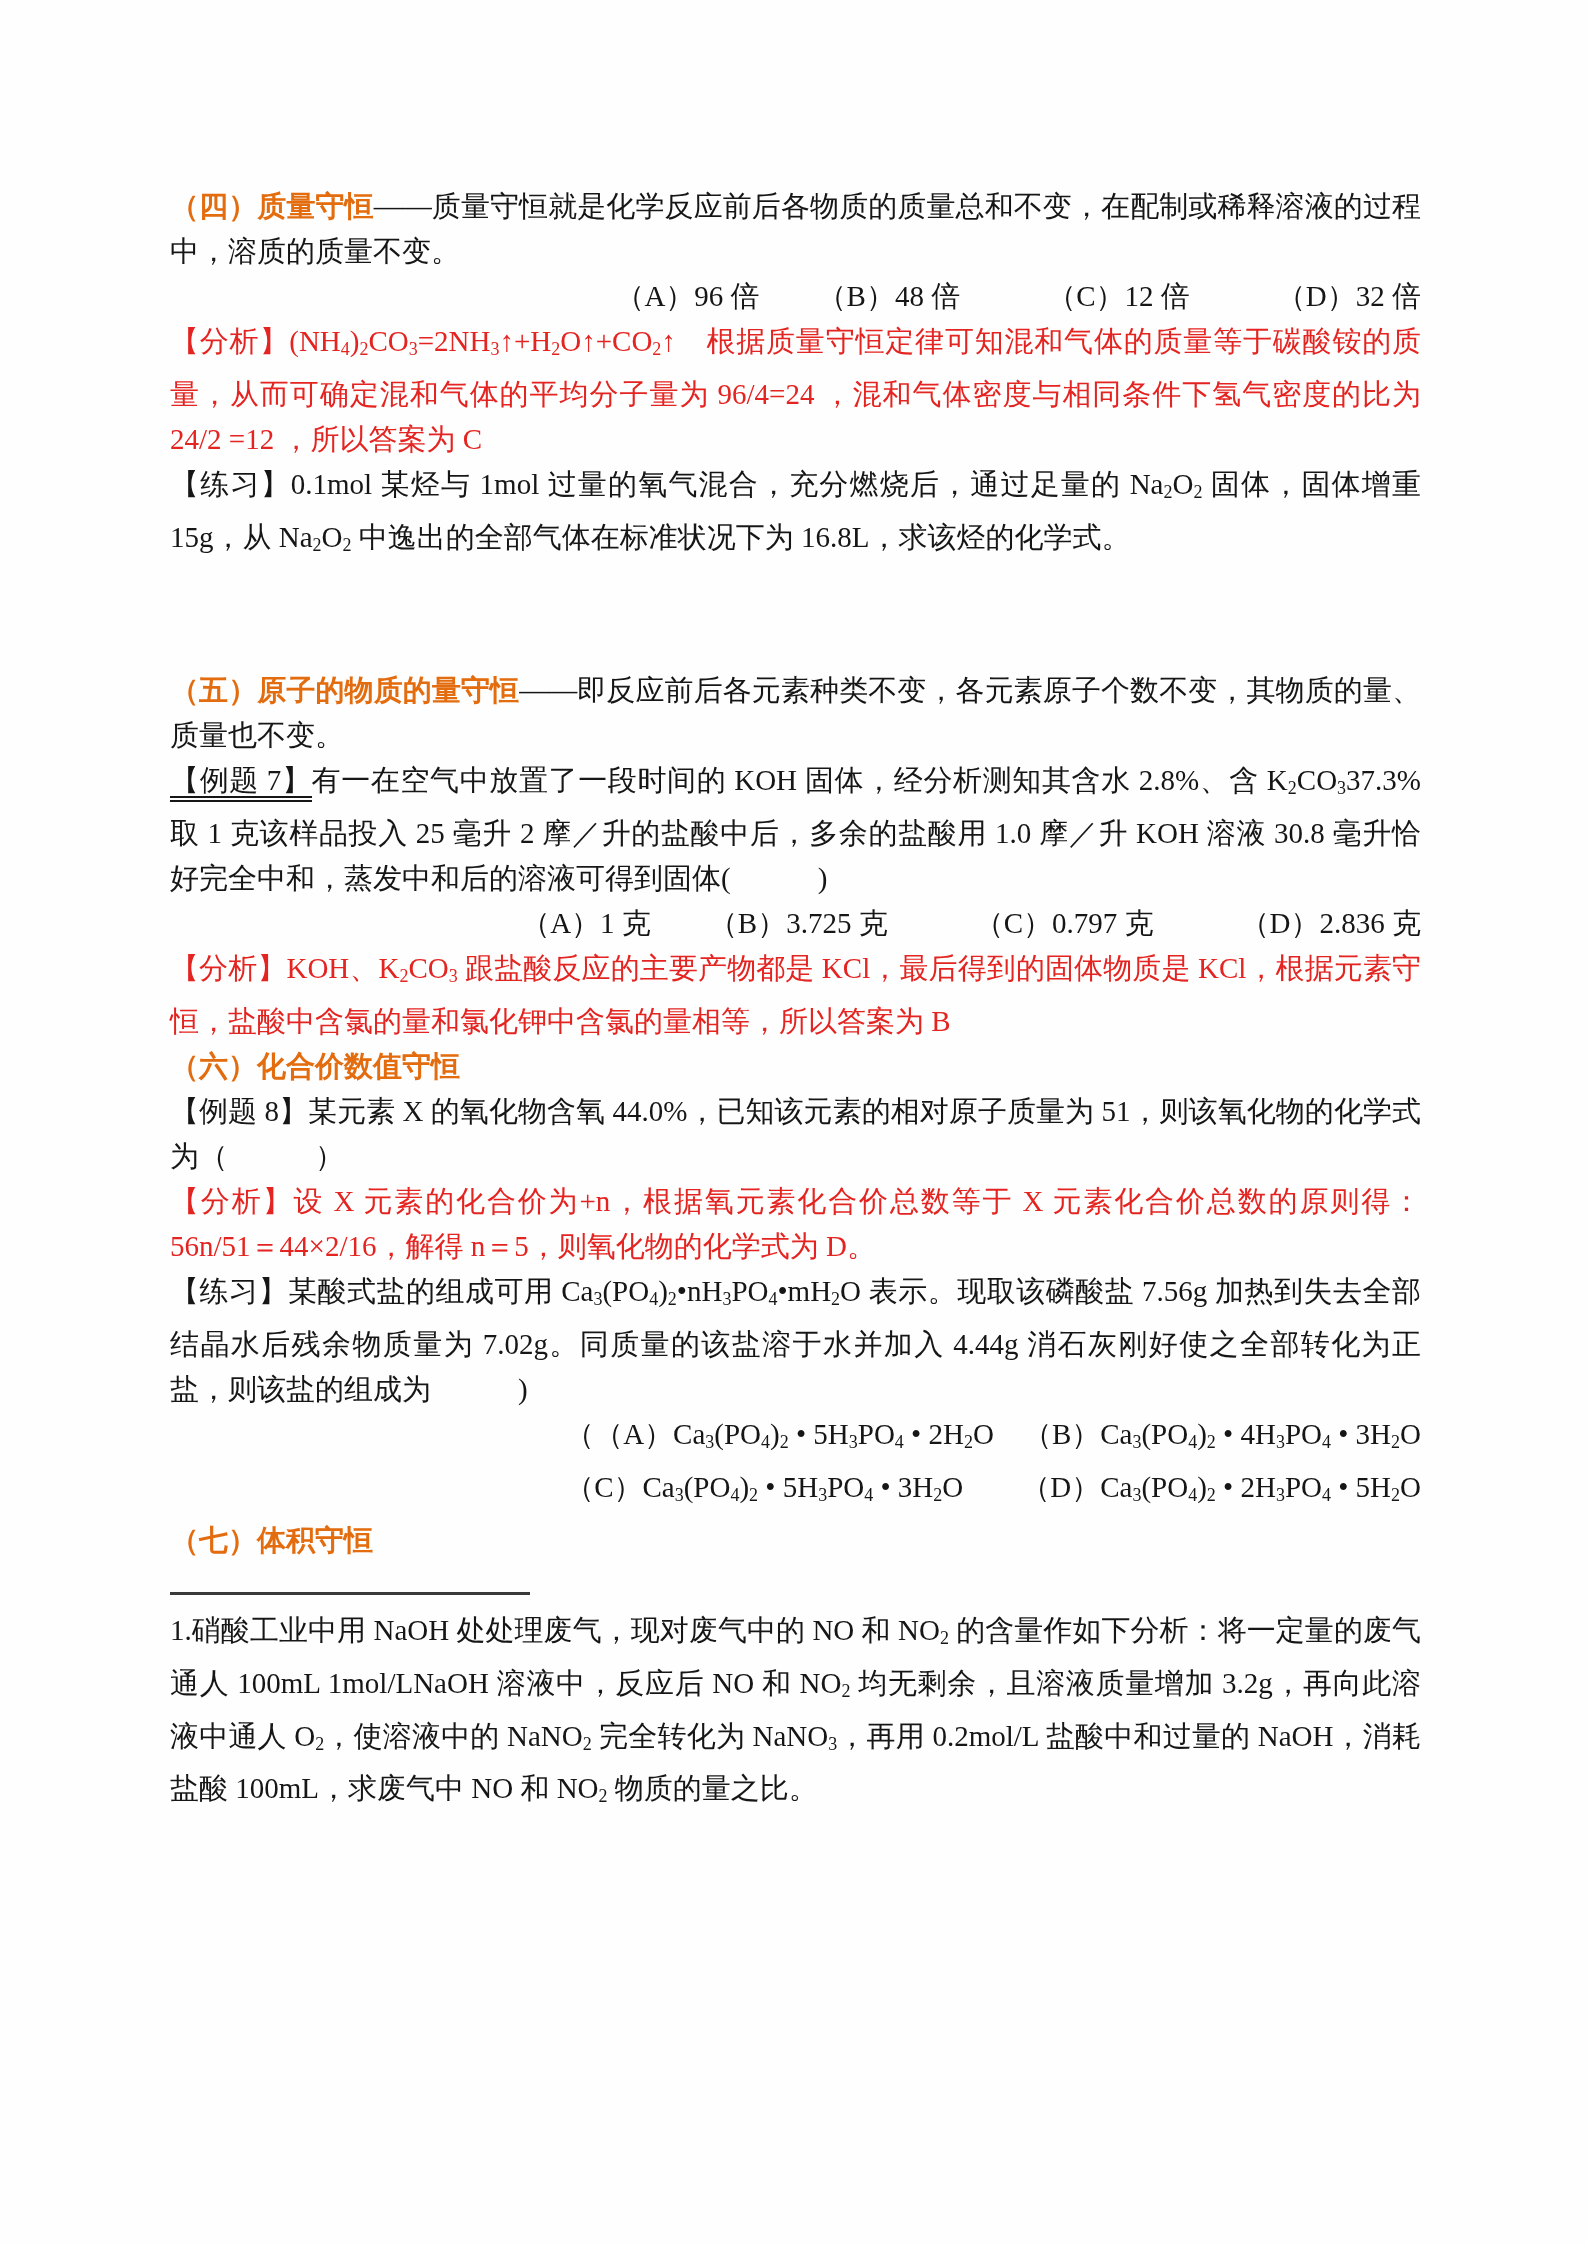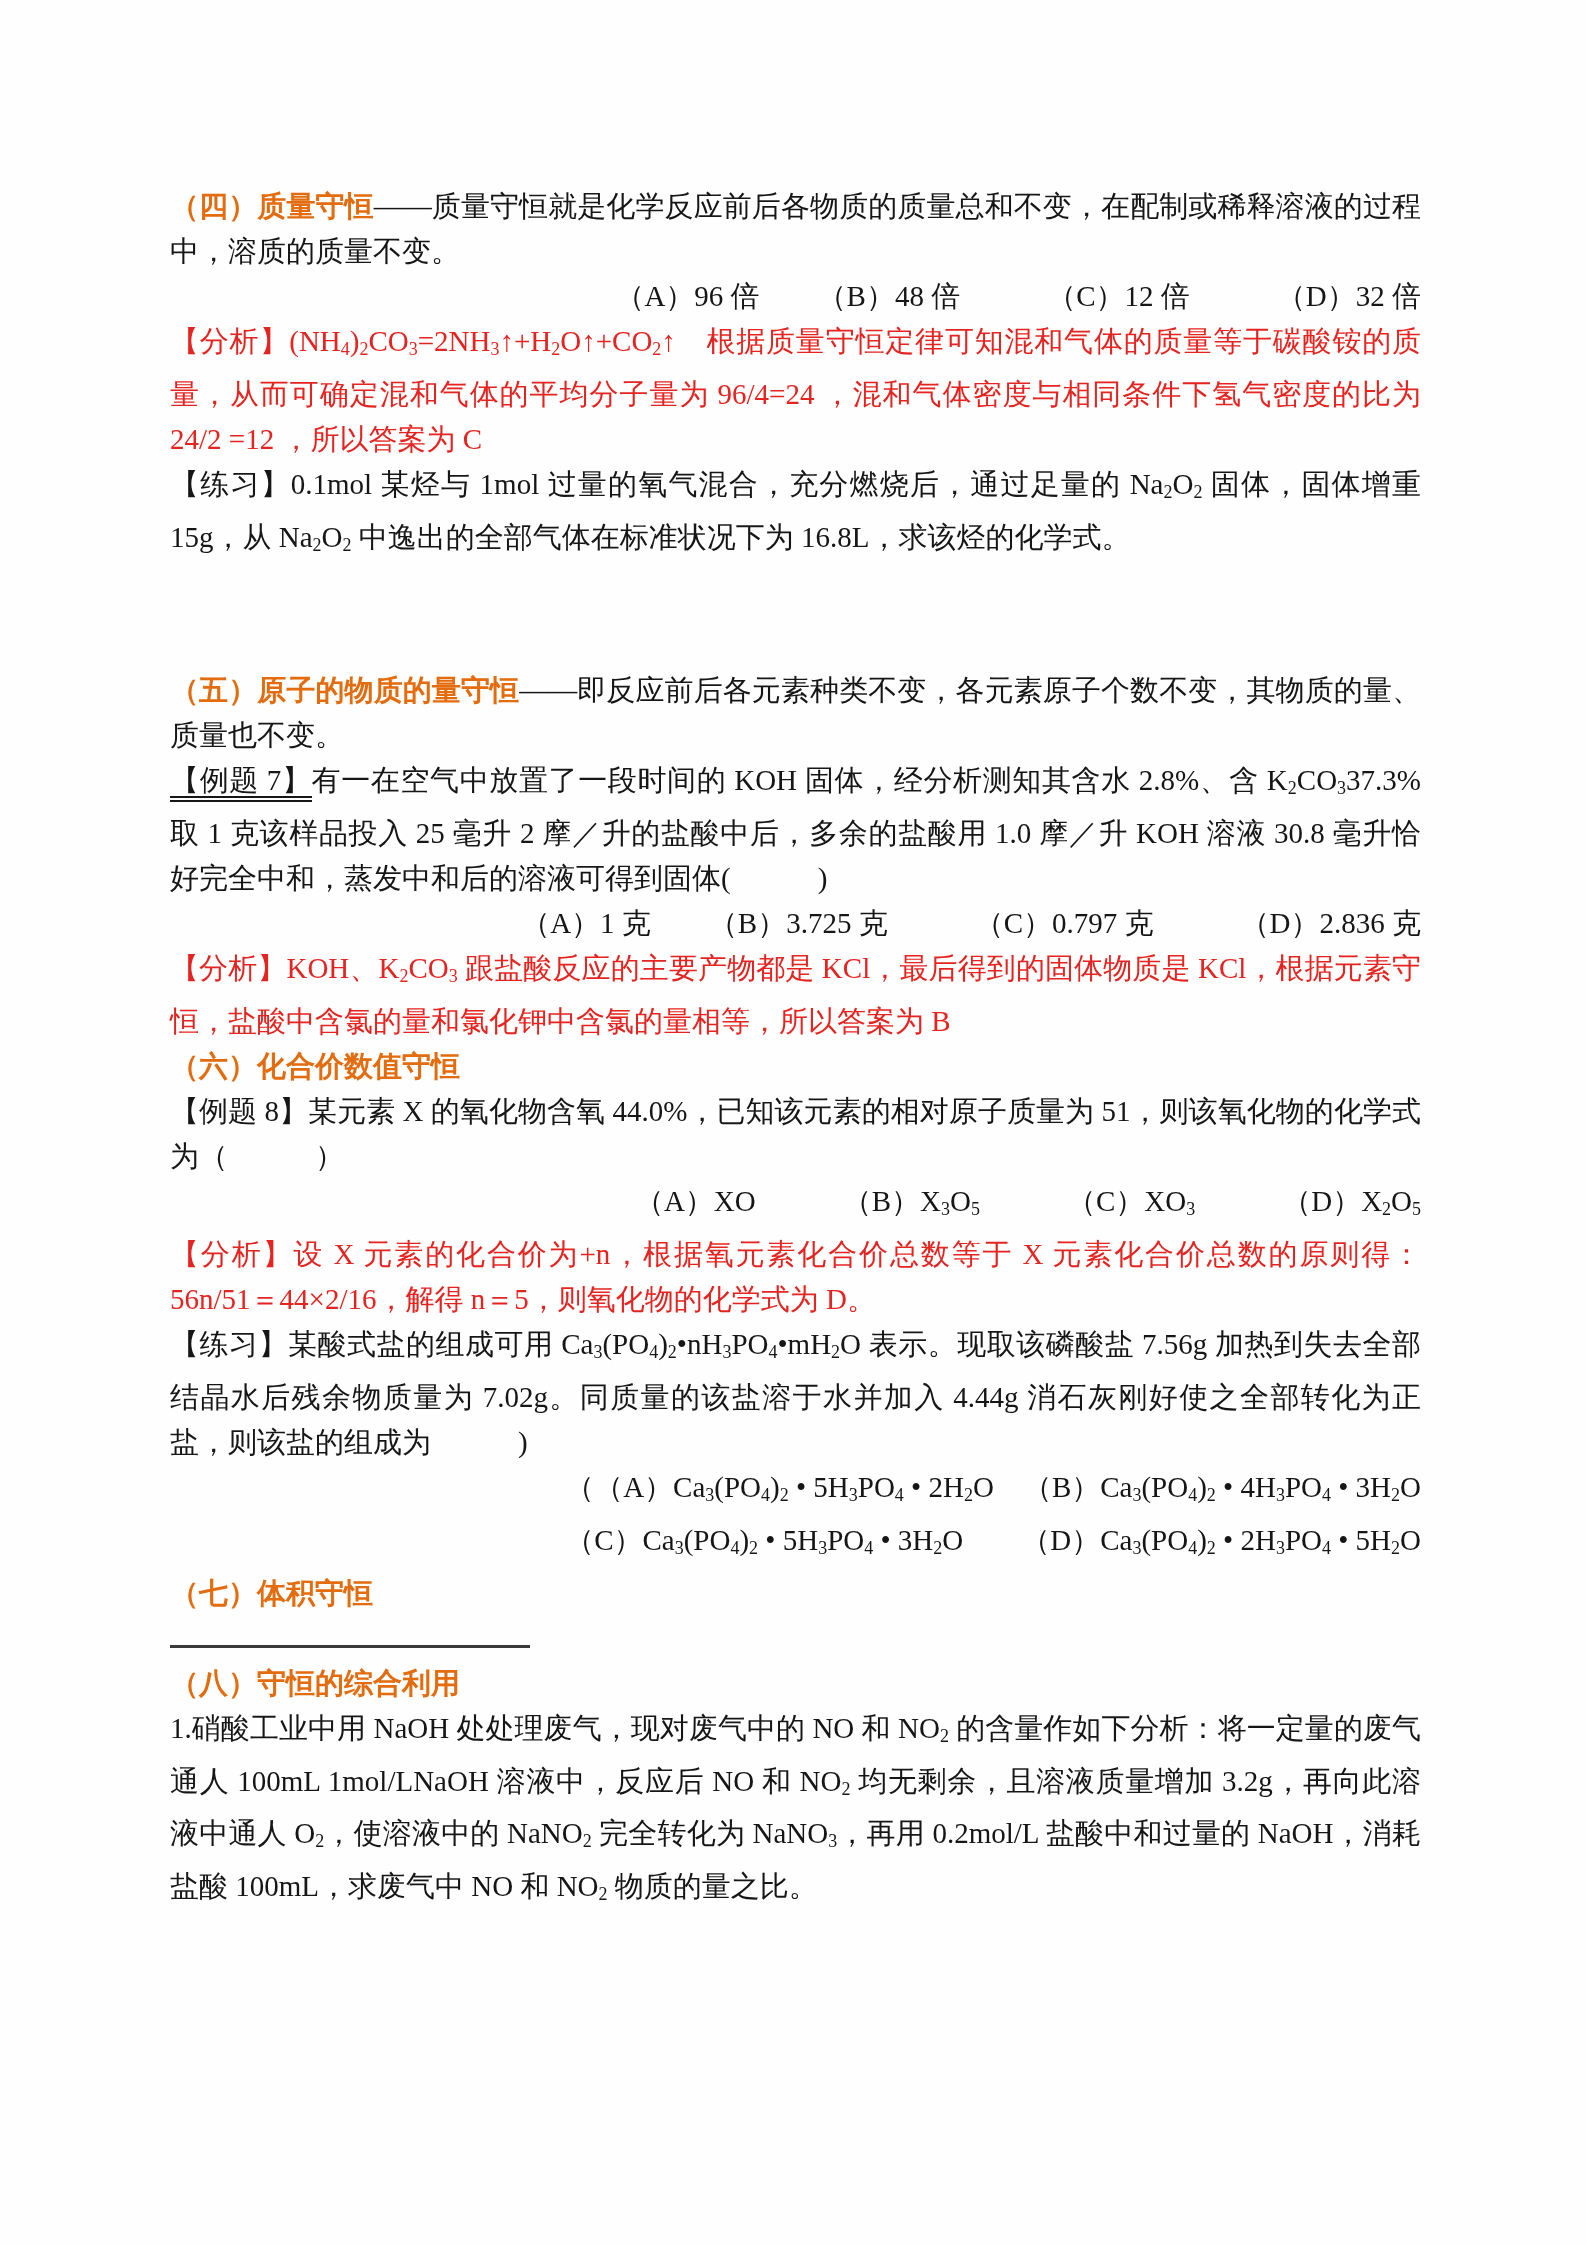--- a/index.html
+++ b/index.html
@@ -44,22 +44,20 @@
     <div class="para options"><span>（A）96 倍</span><span>　　</span><span>（B）48 倍</span><span>　　　</span><span>（C）12 倍</span><span>　　　</span><span>（D）32 倍</span></div>
     <div class="para"><span class="red">【分析】(NH</span><span class="red sub">4</span><span class="red">)</span><span class="red sub">2</span><span class="red">CO</span><span class="red sub">3</span><span class="red">=2NH</span><span class="red sub">3</span><span class="red">↑+H</span><span class="red sub">2</span><span class="red">O↑+CO</span><span class="red sub">2</span><span class="red">↑　根据质量守恒定律可知混和气体的质量等于碳酸铵的质量，从而可确定混和气体的平均分子量为 96/4=24 ，混和气体密度与相同条件下氢气密度的比为 24/2 =12 ，所以答案为 C</span></div>
     <div class="para"><span>【练习】0.1mol 某烃与 1mol 过量的氧气混合，充分燃烧后，通过足量的 Na</span><span class="sub">2</span><span>O</span><span class="sub">2</span><span> 固体，固体增重 15g，从 Na</span><span class="sub">2</span><span>O</span><span class="sub">2</span><span> 中逸出的全部气体在标准状况下为 16.8L，求该烃的化学式。</span></div>
     <div class="spacer" style="height: 100px;"></div>
     <div class="para"><span class="orange">（五）原子的物质的量守恒</span><span>——即反应前后各元素种类不变，各元素原子个数不变，其物质的量、质量也不变。</span></div>
     <div class="para"><span class="u-double">【例题 7】</span><span>有一在空气中放置了一段时间的 KOH 固体，经分析测知其含水 2.8%、含 K</span><span class="sub">2</span><span>CO</span><span class="sub">3</span><span>37.3% 取 1 克该样品投入 25 毫升 2 摩／升的盐酸中后，多余的盐酸用 1.0 摩／升 KOH 溶液 30.8 毫升恰好完全中和，蒸发中和后的溶液可得到固体(　　　)</span></div>
     <div class="para options"><span>（A）1 克</span><span>　　</span><span>（B）3.725 克</span><span>　　　</span><span>（C）0.797 克</span><span>　　　</span><span>（D）2.836 克</span></div>
     <div class="para"><span class="red">【分析】KOH、K</span><span class="red sub">2</span><span class="red">CO</span><span class="red sub">3</span><span class="red"> 跟盐酸反应的主要产物都是 KCl，最后得到的固体物质是 KCl，根据元素守恒，盐酸中含氯的量和氯化钾中含氯的量相等，所以答案为 B</span></div>
     <div class="para"><span class="orange">（六）化合价数值守恒</span></div>
     <div class="para"><span>【例题 8】某元素 X 的氧化物含氧 44.0%，已知该元素的相对原子质量为 51，则该氧化物的化学式为（　　　）</span></div>
-    <div class="para options"><span>（A）XO</span><span>　　　</span><span>（B）X</span><span class="sub">3</span><span>O</span><span class="sub">5</span><span>　　　</span><span>（C）XO</span><span class="sub">3</span><span>　　　</span><span>（D）X</span><span class="sub">2</span><span>O</span><span class="sub">5</span></div>
     <div class="para"><span class="red">【分析】设 X 元素的化合价为+n，根据氧元素化合价总数等于 X 元素化合价总数的原则得：56n/51＝44×2/16，解得 n＝5，则氧化物的化学式为 D。</span></div>
     <div class="para"><span>【练习】某酸式盐的组成可用 Ca</span><span class="sub">3</span><span>(PO</span><span class="sub">4</span><span>)</span><span class="sub">2</span><span>•nH</span><span class="sub">3</span><span>PO</span><span class="sub">4</span><span>•mH</span><span class="sub">2</span><span>O 表示。现取该磷酸盐 7.56g 加热到失去全部结晶水后残余物质量为 7.02g。同质量的该盐溶于水并加入 4.44g 消石灰刚好使之全部转化为正盐，则该盐的组成为　　　)</span></div>
     <div class="para options"><span>（（A）Ca</span><span class="sub">3</span><span>(PO</span><span class="sub">4</span><span>)</span><span class="sub">2</span><span> • 5H</span><span class="sub">3</span><span>PO</span><span class="sub">4</span><span> • 2H</span><span class="sub">2</span><span>O</span><span>　</span><span>（B）Ca</span><span class="sub">3</span><span>(PO</span><span class="sub">4</span><span>)</span><span class="sub">2</span><span> • 4H</span><span class="sub">3</span><span>PO</span><span class="sub">4</span><span> • 3H</span><span class="sub">2</span><span>O</span></div>
     <div class="para options"><span>（C）Ca</span><span class="sub">3</span><span>(PO</span><span class="sub">4</span><span>)</span><span class="sub">2</span><span> • 5H</span><span class="sub">3</span><span>PO</span><span class="sub">4</span><span> • 3H</span><span class="sub">2</span><span>O</span><span>　　</span><span>（D）Ca</span><span class="sub">3</span><span>(PO</span><span class="sub">4</span><span>)</span><span class="sub">2</span><span> • 2H</span><span class="sub">3</span><span>PO</span><span class="sub">4</span><span> • 5H</span><span class="sub">2</span><span>O</span></div>
     <div class="para"><span class="orange">（七）体积守恒</span></div>
     <div class="para"><span class="blank" style="width: 360px;"></span></div>
-    <div class="para"><span class="orange">（八）守恒的综合利用</span></div>
     <div class="para"><span>1.硝酸工业中用 NaOH 处处理废气，现对废气中的 NO 和 NO</span><span class="sub">2</span><span> 的含量作如下分析：将一定量的废气通人 100mL 1mol/LNaOH 溶液中，反应后 NO 和 NO</span><span class="sub">2</span><span> 均无剩余，且溶液质量增加 3.2g，再向此溶液中通人 O</span><span class="sub">2</span><span>，使溶液中的 NaNO</span><span class="sub">2</span><span> 完全转化为 NaNO</span><span class="sub">3</span><span>，再用 0.2mol/L 盐酸中和过量的 NaOH，消耗盐酸 100mL，求废气中 NO 和 NO</span><span class="sub">2</span><span> 物质的量之比。</span></div>
   </div>
 
 </body></html>

